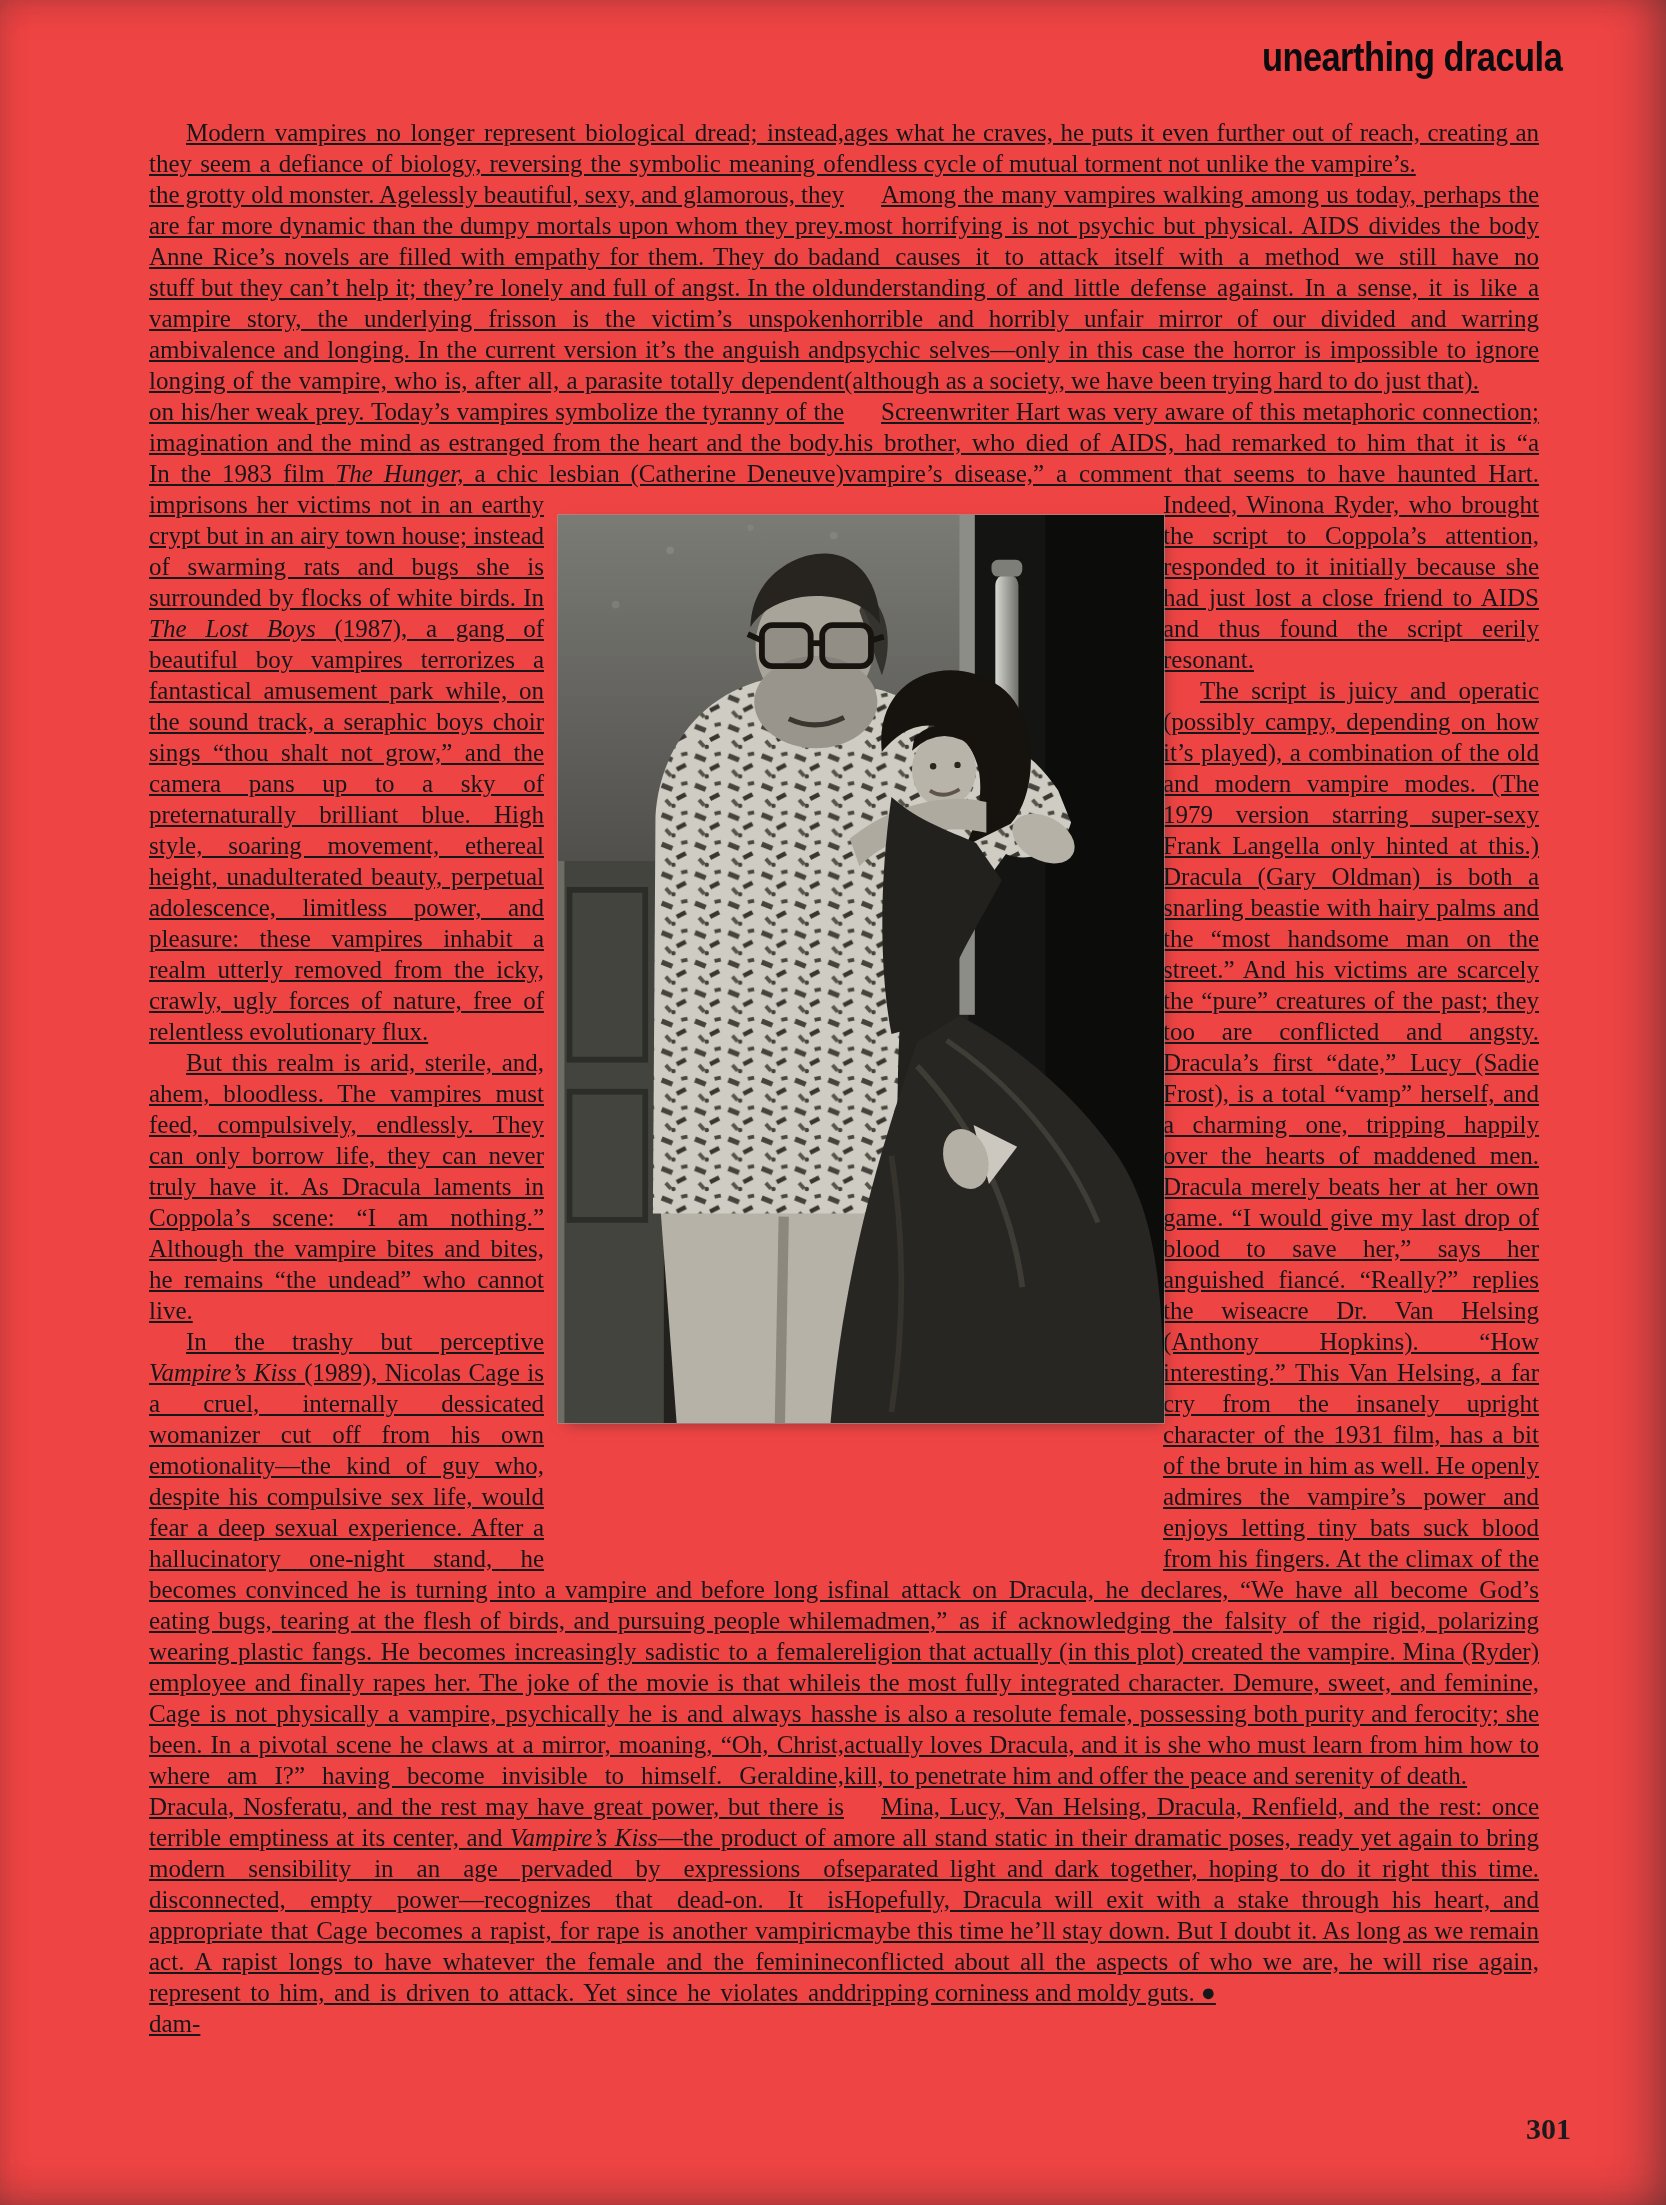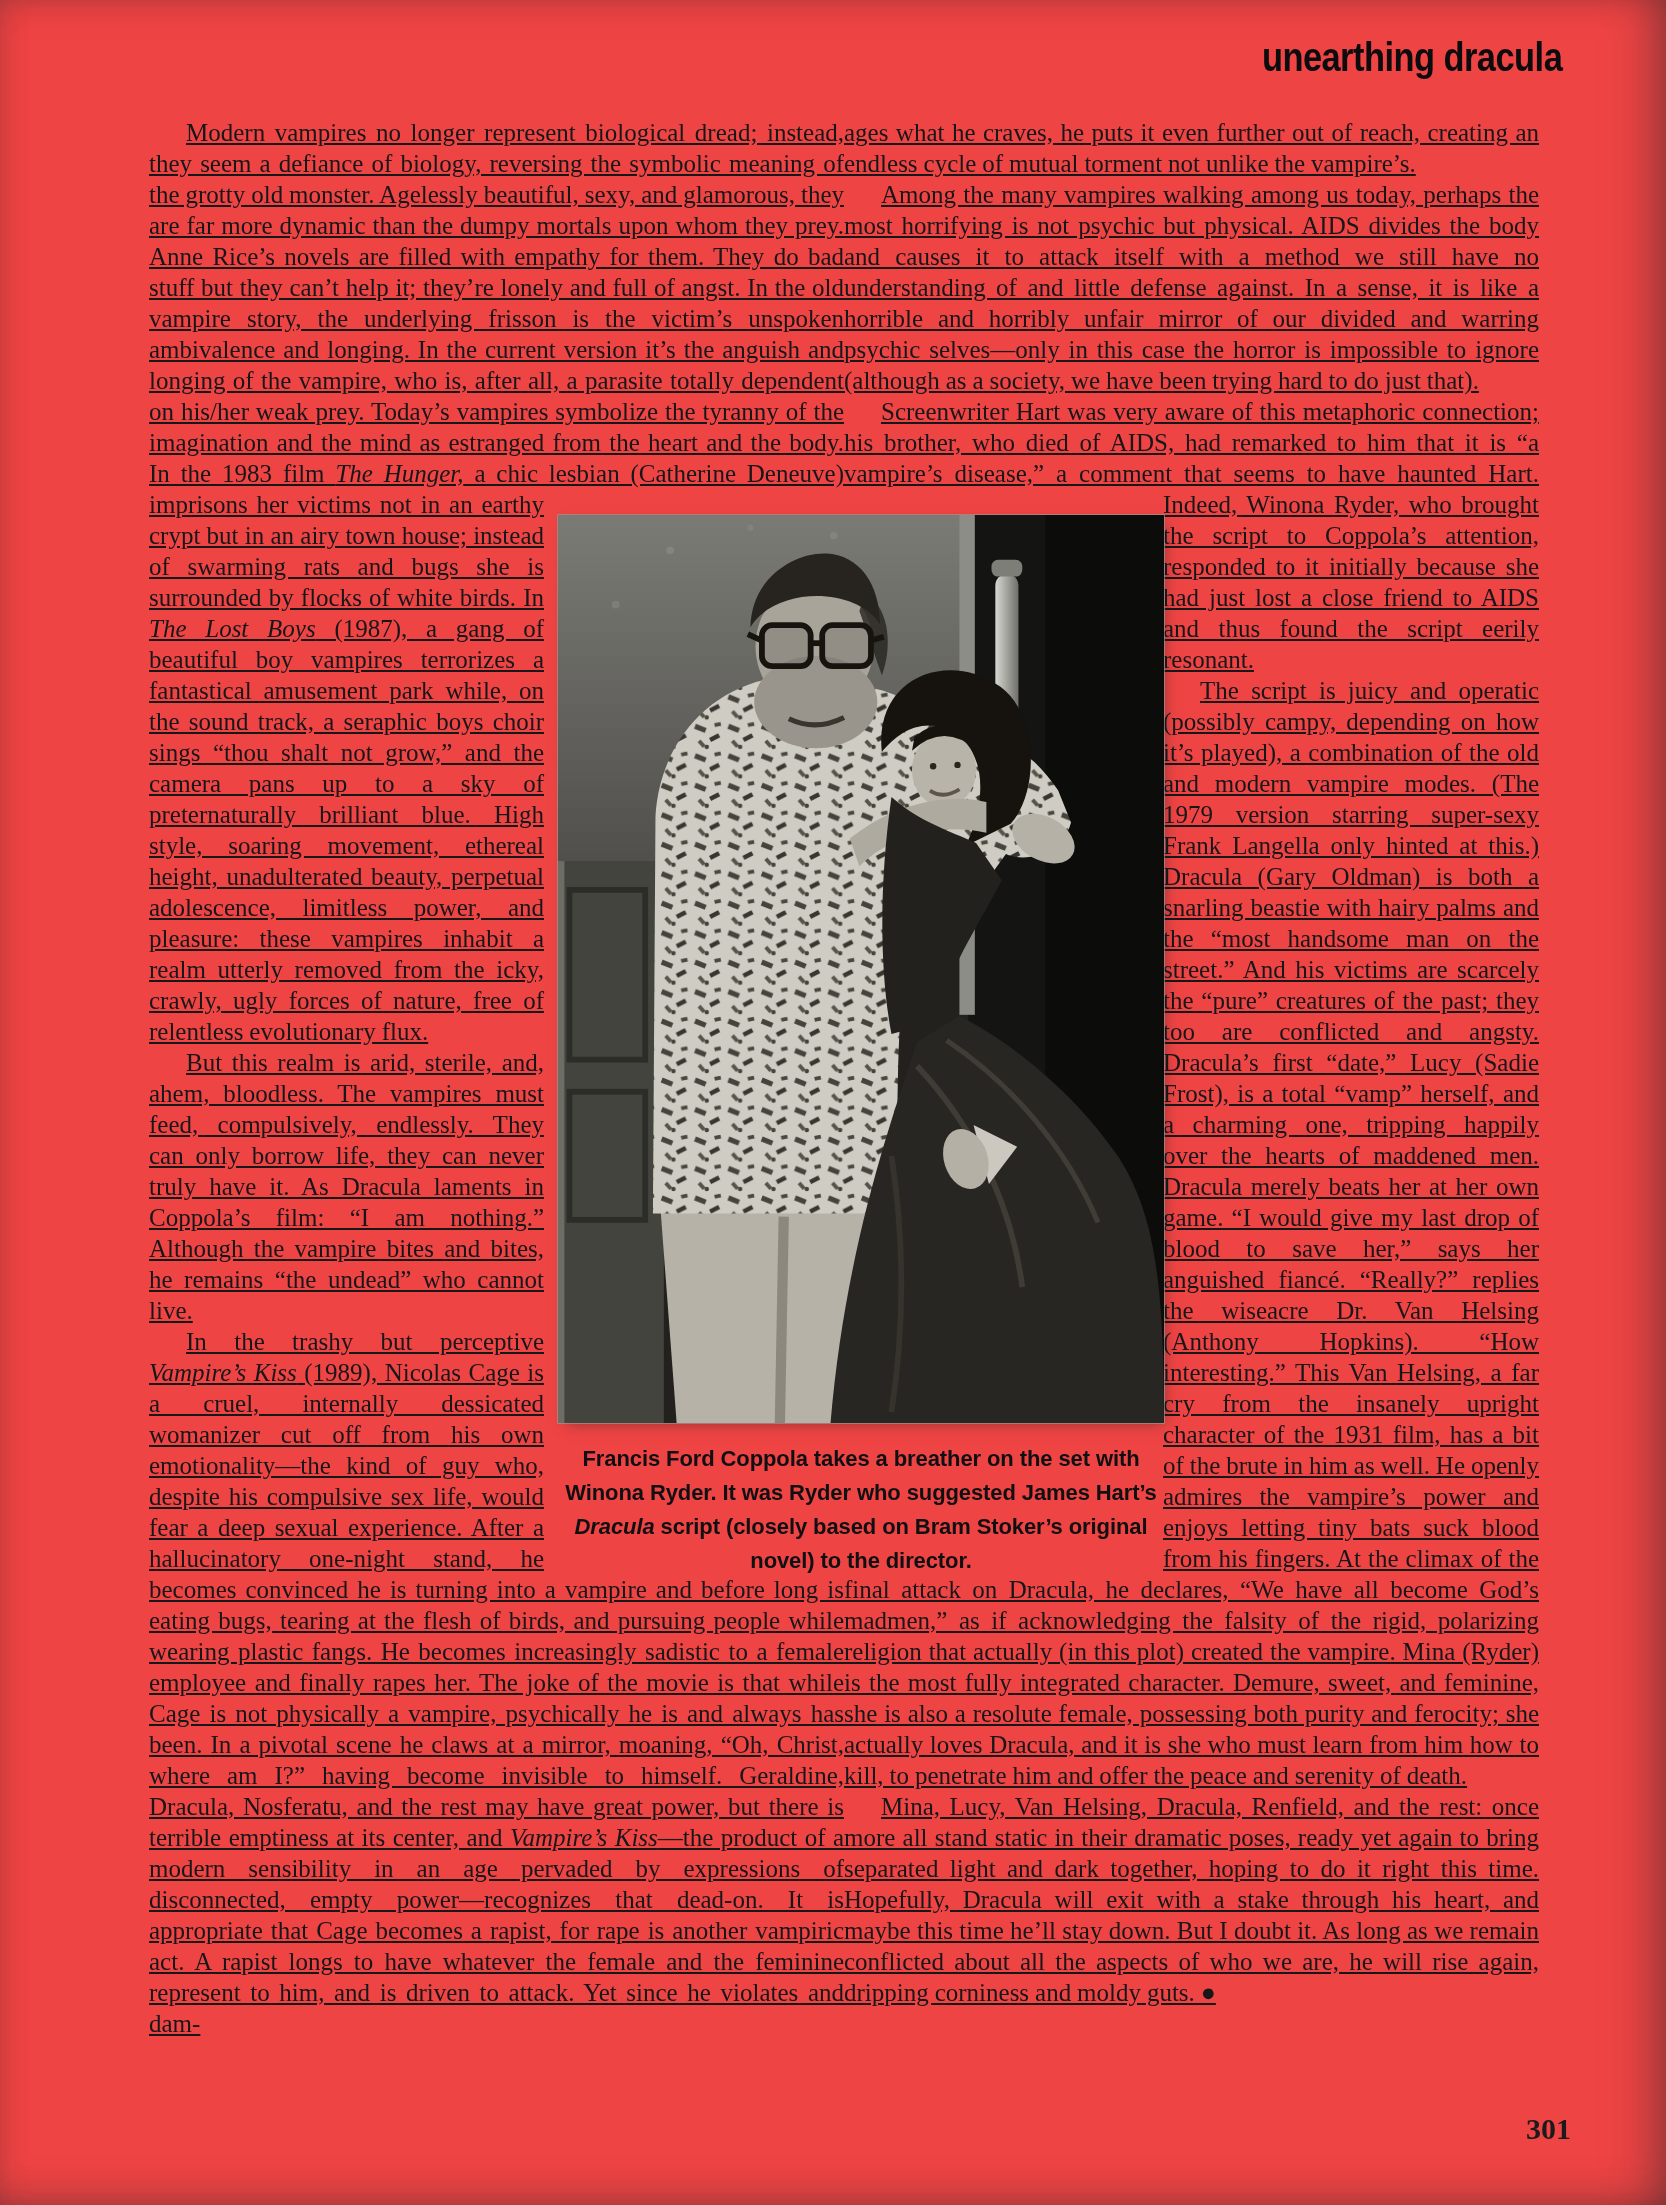--- a/index.html
+++ b/index.html
@@ -72,21 +72,21 @@
 <body>
 
 <div class="page">
 
   <div class="header">unearthing dracula</div>
 
   <div class="col col-left">
     <div class="push-left"></div>
     <div class="hole-left"></div>
     <p class="indent"><span>Modern vampires no longer represent biological dread; instead, they seem a defiance of biology, reversing the symbolic meaning of the grotty old monster. Agelessly beautiful, sexy, and glamorous, they are far more dynamic than the dumpy mortals upon whom they prey. Anne Rice’s novels are filled with empathy for them. They do bad stuff but they can’t help it; they’re lonely and full of angst. In the old vampire story, the underlying frisson is the victim’s unspoken ambivalence and longing. In the current version it’s the anguish and longing of the vampire, who is, after all, a parasite totally dependent on his/her weak prey. Today’s vampires symbolize the tyranny of the imagination and the mind as estranged from the heart and the body. In the 1983 film </span><i>The Hunger,</i><span> a chic lesbian (Catherine Deneuve) imprisons her victims not in an earthy crypt but in an airy town house; instead of swarming rats and bugs she is surrounded by flocks of white birds. In </span><i>The Lost Boys</i><span> (1987), a gang of beautiful boy vampires terrorizes a fantastical amusement park while, on the sound track, a seraphic boys choir sings “thou shalt not grow,” and the camera pans up to a sky of preternaturally brilliant blue. High style, soaring movement, ethereal height, unadulterated beauty, perpetual adolescence, limitless power, and pleasure: these vampires inhabit a realm utterly removed from the icky, crawly, ugly forces of nature, free of relentless evolutionary flux.</span></p>
-    <p class="indent"><span>But this realm is arid, sterile, and, ahem, bloodless. The vampires must feed, compulsively, endlessly. They can only borrow life, they can never truly have it. As Dracula laments in Coppola’s film: “I am nothing.” Although the vampire bites and bites, he remains “the undead” who cannot live.</span></p>
+    <p class="indent"><span>But this realm is arid, sterile, and, ahem, bloodless. The vampires must feed, compulsively, endlessly. They can only borrow life, they can never truly have it. As Dracula laments in Coppola’s scene: “I am nothing.” Although the vampire bites and bites, he remains “the undead” who cannot live.</span></p>
     <p class="indent"><span>In the trashy but perceptive </span><i>Vampire’s Kiss</i><span> (1989), Nicolas Cage is a cruel, internally dessicated womanizer cut off from his own emotionality—the kind of guy who, despite his compulsive sex life, would fear a deep sexual experience. After a hallucinatory one-night stand, he becomes convinced he is turning into a vampire and before long is eating bugs, tearing at the flesh of birds, and pursuing people while wearing plastic fangs. He becomes increasingly sadistic to a female employee and finally rapes her. The joke of the movie is that while Cage is not physically a vampire, psychically he is and always has been. In a pivotal scene he claws at a mirror, moaning, “Oh, Christ, where am I?” having become invisible to himself. Geraldine, Dracula, Nosferatu, and the rest may have great power, but there is terrible emptiness at its center, and </span><i>Vampire’s Kiss</i><span>—the product of a modern sensibility in an age pervaded by expressions of disconnected, empty power—recognizes that dead-on. It is appropriate that Cage becomes a rapist, for rape is another vampiric act. A rapist longs to have whatever the female and the feminine represent to him, and is driven to attack. Yet since he violates and dam-</span></p>
   </div>
 
   <div class="col col-right">
     <div class="push-right"></div>
     <div class="hole-right"></div>
     <p><span>ages what he craves, he puts it even further out of reach, creating an endless cycle of mutual torment not unlike the vampire’s.</span></p>
     <p class="indent"><span>Among the many vampires walking among us today, perhaps the most horrifying is not psychic but physical. AIDS divides the body and causes it to attack itself with a method we still have no understanding of and little defense against. In a sense, it is like a horrible and horribly unfair mirror of our divided and warring psychic selves—only in this case the horror is impossible to ignore (although as a society, we have been trying hard to do just that).</span></p>
     <p class="indent"><span>Screenwriter Hart was very aware of this metaphoric connection; his brother, who died of AIDS, had remarked to him that it is “a vampire’s disease,” a comment that seems to have haunted Hart. Indeed, Winona Ryder, who brought the script to Coppola’s attention, responded to it initially because she had just lost a close friend to AIDS and thus found the script eerily resonant.</span></p>
     <p class="indent"><span>The script is juicy and operatic (possibly campy, depending on how it’s played), a combination of the old and modern vampire modes. (The 1979 version starring super-sexy Frank Langella only hinted at this.) Dracula (Gary Oldman) is both a snarling beastie with hairy palms and the “most handsome man on the street.” And his victims are scarcely the “pure” creatures of the past; they too are conflicted and angsty. Dracula’s first “date,” Lucy (Sadie Frost), is a total “vamp” herself, and a charming one, tripping happily over the hearts of maddened men. Dracula merely beats her at her own game. “I would give my last drop of blood to save her,” says her anguished fiancé. “Really?” replies the wiseacre Dr. Van Helsing (Anthony Hopkins). “How interesting.” This Van Helsing, a far cry from the insanely upright character of the 1931 film, has a bit of the brute in him as well. He openly admires the vampire’s power and enjoys letting tiny bats suck blood from his fingers. At the climax of the final attack on Dracula, he declares, “We have all become God’s madmen,” as if acknowledging the falsity of the rigid, polarizing religion that actually (in this plot) created the vampire. Mina (Ryder) is the most fully integrated character. Demure, sweet, and feminine, she is also a resolute female, possessing both purity and ferocity; she actually loves Dracula, and it is she who must learn from him how to kill, to penetrate him and offer the peace and serenity of death.</span></p>
@@ -169,22 +169,18 @@
         <path d="M425,1417 C448,1145 518,950 560,822 L626,782 C706,822 806,902 874,1002 C932,1092 945,1205 945,1417 Z" fill="#282622"></path>
         <path d="M560,860 C640,945 706,1065 724,1205" stroke="#45423b" stroke-width="9" fill="none" opacity=".8"></path>
         <path d="M606,820 C702,884 792,984 842,1104" stroke="#4a463f" stroke-width="8" fill="none" opacity=".7"></path>
         <path d="M520,1000 C540,1130 540,1270 520,1400" stroke="#3a3731" stroke-width="9" fill="none" opacity=".8"></path>
 
         <path d="M648,952 L716,986 L672,1044 Z" fill="#ccc8bf"></path>
 
         <ellipse cx="636" cy="1005" rx="34" ry="48" fill="#b5b0a5" transform="rotate(-18 636 1005)"></ellipse>
       </svg>
     </div>
-    <figcaption class="caption"><span>Francis Ford Coppola takes a breather on the set with
-Winona Ryder. It was Ryder who suggested James Hart’s
-</span><i>Dracula</i><span> script (closely based on Bram Stoker’s original
-novel) to the director.</span></figcaption>
   </figure>
 
   <div class="page-number">301</div>
 
 </div>
 
 
 </body></html>

